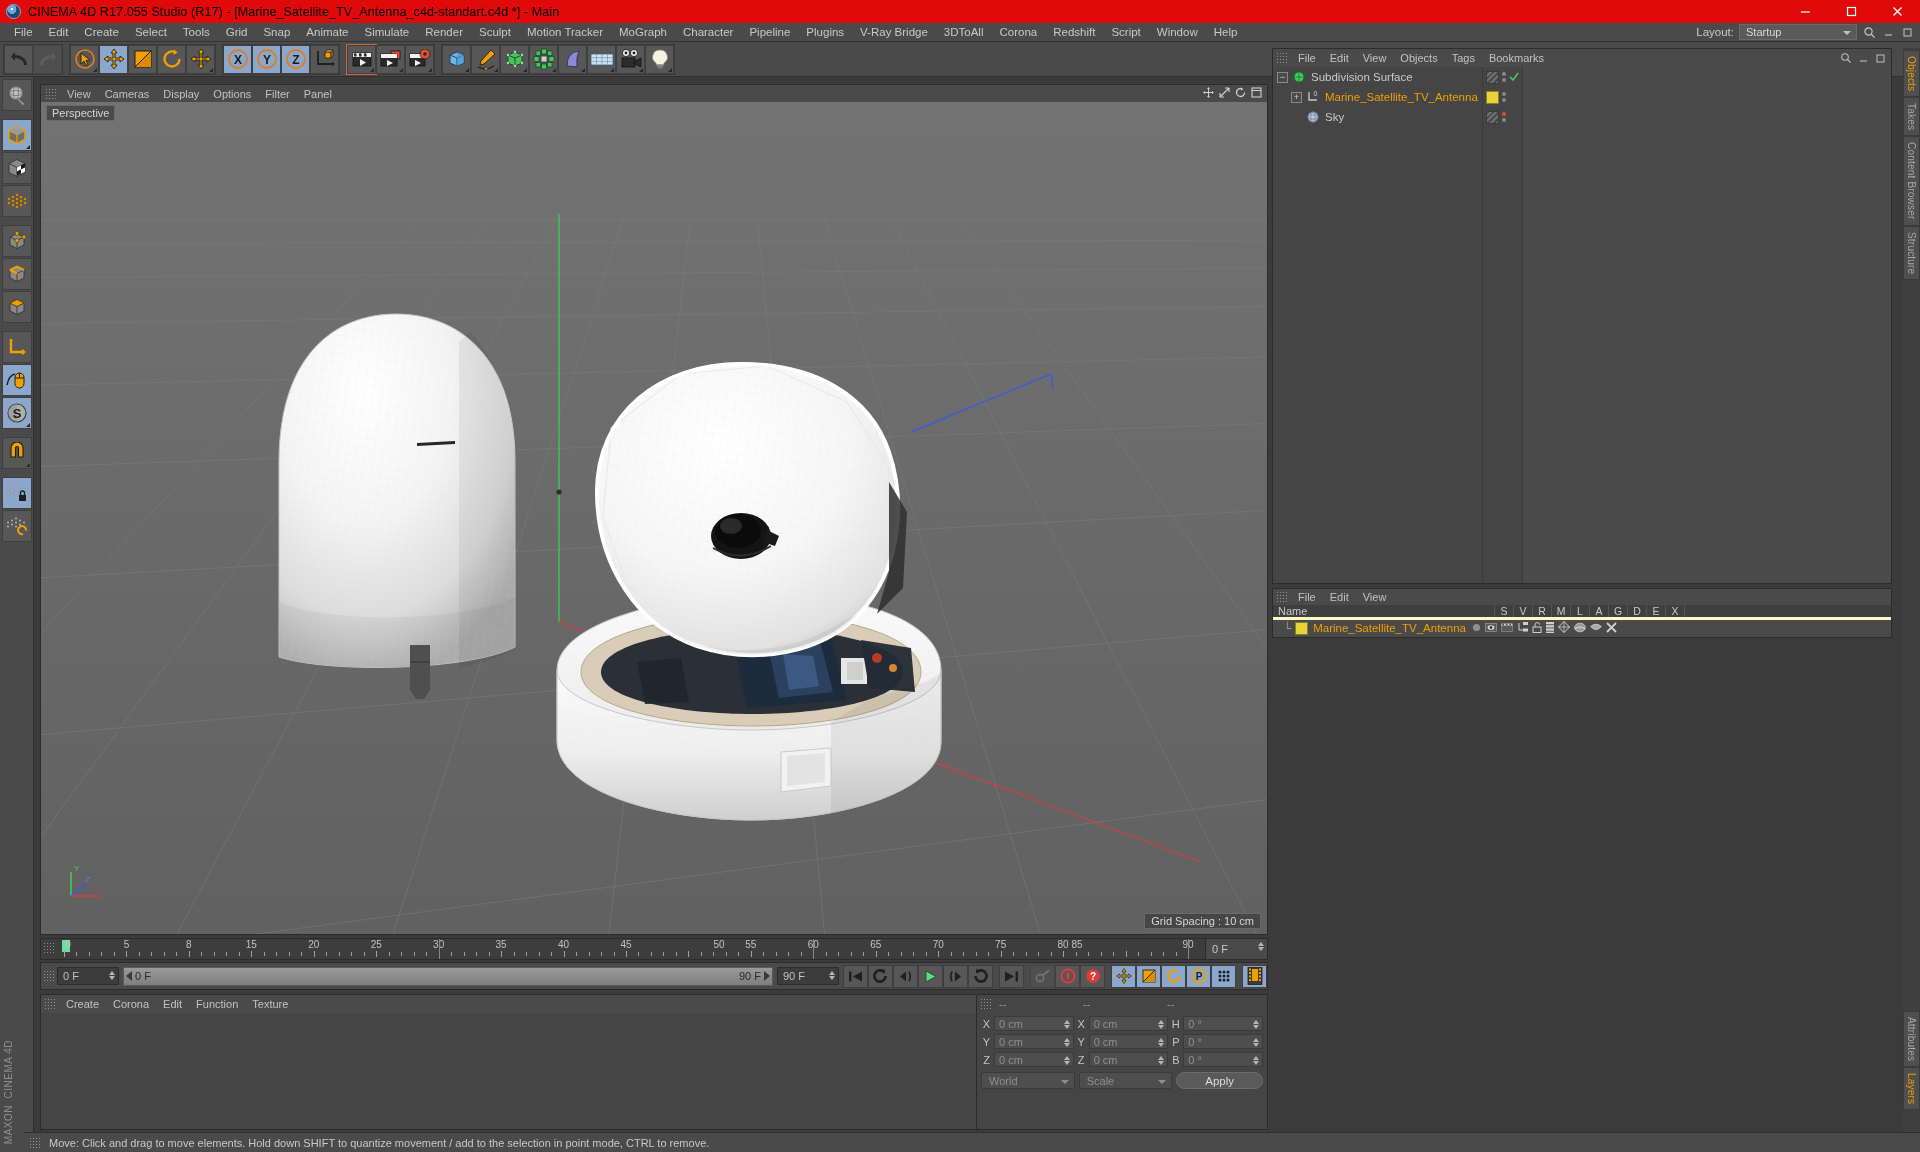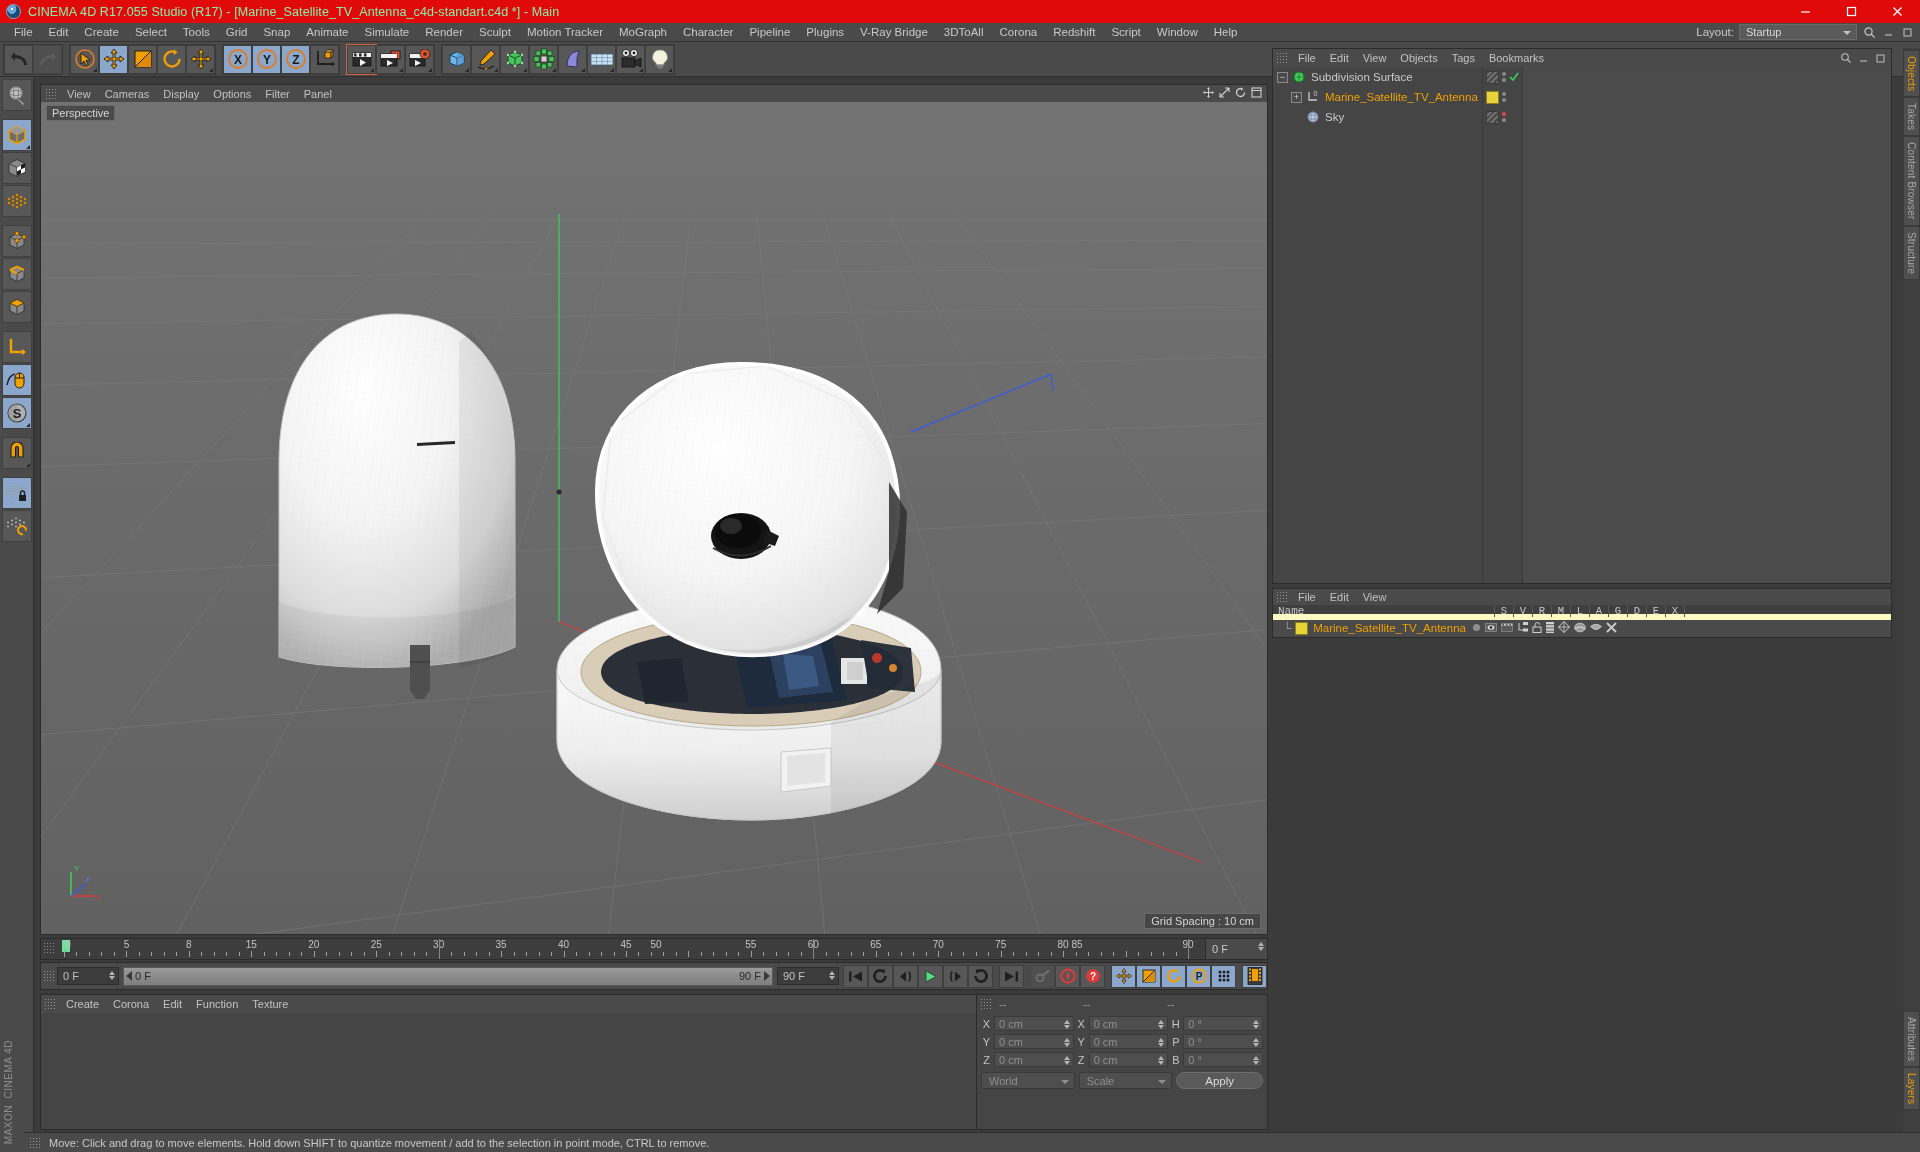--- a/index.html
+++ b/index.html
@@ -8,21 +8,21 @@
     background: #3c3c3c;
     font-family: "Liberation Sans", sans-serif;
     overflow: hidden;
     -webkit-font-smoothing: antialiased;
   }
   .app { position: relative; width: 1920px; height: 1152px; background: #3b3b3b; }
 
   
   .titlebar {
     height: 23px; background: #e00a0a; display: flex; align-items: center;
-    color: #86efac; font-size: 12px; position: relative;
+    color: #000000; font-size: 12px; position: relative;
   }
   .tb-logo {
     width: 15px; height: 15px; border-radius: 50%;
     background: radial-gradient(circle at 38% 33%, #fff 0 9%, #6aa6d8 10% 38%, #1b4a74 39% 70%, #0c2c48 71% 100%);
     margin: 0 7px 0 6px; border: 1px solid #7fb0d8; flex: 0 0 auto;
   }
   .tb-title { letter-spacing: .1px; font-size: 12.5px; }
   .tb-ctrls { position: absolute; right: 0; top: 0; height: 23px; display: flex; }
   .tb-btn { width: 46px; height: 23px; display: flex; align-items: center; justify-content: center; color: #fff; font-size: 13px; }
 
@@ -137,21 +137,21 @@
   .om-dot { width: 4px; height: 4px; border-radius: 50%; background: #8a8a8a; }
   .om-dot.red { background: #e04a4a; }
   .om-stripe { width: 13px; height: 13px; background: repeating-linear-gradient(-45deg,#6e6e6e 0 2px,#4a4a4a 2px 4px); border: 1px solid #3a3a3a; }
   .om-yellow { width: 13px; height: 13px; background: #e8d43a; border: 1px solid #8a8220; }
 
   
   .tagmgr {
     position: absolute; left: 1272px; top: 588px; width: 620px; height: 50px;
     background: #4a4a4a; border: 1px solid #2b2b2b;
   }
-  .tm-header { height: 15px; background: #3f3f3f; display: flex; align-items: flex-start; border-bottom: 6px solid #fef9c3; font-family: Liberation Mono, monospace; }
+  .tm-header { height: 15px; background: #3f3f3f; display: flex; align-items: flex-end; border-bottom: 3px solid #fef9c3; }
   .tm-hname { width: 222px; color: #c8c8c8; font-size: 11px; padding-left: 5px; border-right: 1px solid #555; }
   .tm-hcol { width: 19px; text-align: center; color: #c8c8c8; font-size: 10.5px; border-right: 1px solid #555; }
   .tm-row { height: 16px; display: flex; align-items: center; font-size: 11.5px; color: #f0a000; padding-left: 10px; }
   .tm-icons { display: flex; align-items: center; gap: 4px; margin-left: 6px; }
 
   
   .vtabs { position: absolute; right: 0; top: 48px; width: 17px; bottom: 20px; background: #3f3f3f; }
   .vtab {
     writing-mode: vertical-rl; font-size: 10px; color: #a8a8a8;
     background: #4f4f4f; border: 1px solid #3a3a3a; padding: 5px 2px;
@@ -1183,21 +1183,21 @@
         <div class="tl-num" style="left: 12px;">0</div>
         <div class="tl-num" style="left: 70.4444px;">5</div>
         <div class="tl-num" style="left: 132.889px;">8</div>
         <div class="tl-num" style="left: 195.333px;">15</div>
         <div class="tl-num" style="left: 257.778px; text-align: center;">20</div>
         <div class="tl-num" style="left: 320.222px;">25</div>
         <div class="tl-num" style="left: 382.667px;">30</div>
         <div class="tl-num" style="left: 445.111px;">35</div>
         <div class="tl-num" style="left: 507.556px;">40</div>
         <div class="tl-num" style="left: 570px;">45</div>
-        <div class="tl-num" style="left: 600px;">50</div>
+        <div class="tl-num" style="left: 663px;">50</div>
         <div class="tl-num" style="left: 694.889px;">55</div>
         <div class="tl-num" style="left: 757.333px;">60</div>
         <div class="tl-num" style="left: 819.778px;">65</div>
         <div class="tl-num" style="left: 882.222px;">70</div>
         <div class="tl-num" style="left: 944.667px; text-align: center;">75</div>
         <div class="tl-num" style="left: 1007.11px;">80</div>
         <div class="tl-num" style="left: 1021px;">85</div>
         <div class="tl-num" style="left: 1132px;">90</div>
         <div class="tl-playhead" style="left: 382.667px;"></div>
         <div class="tl-playhead" style="left: 757.333px;"></div>

